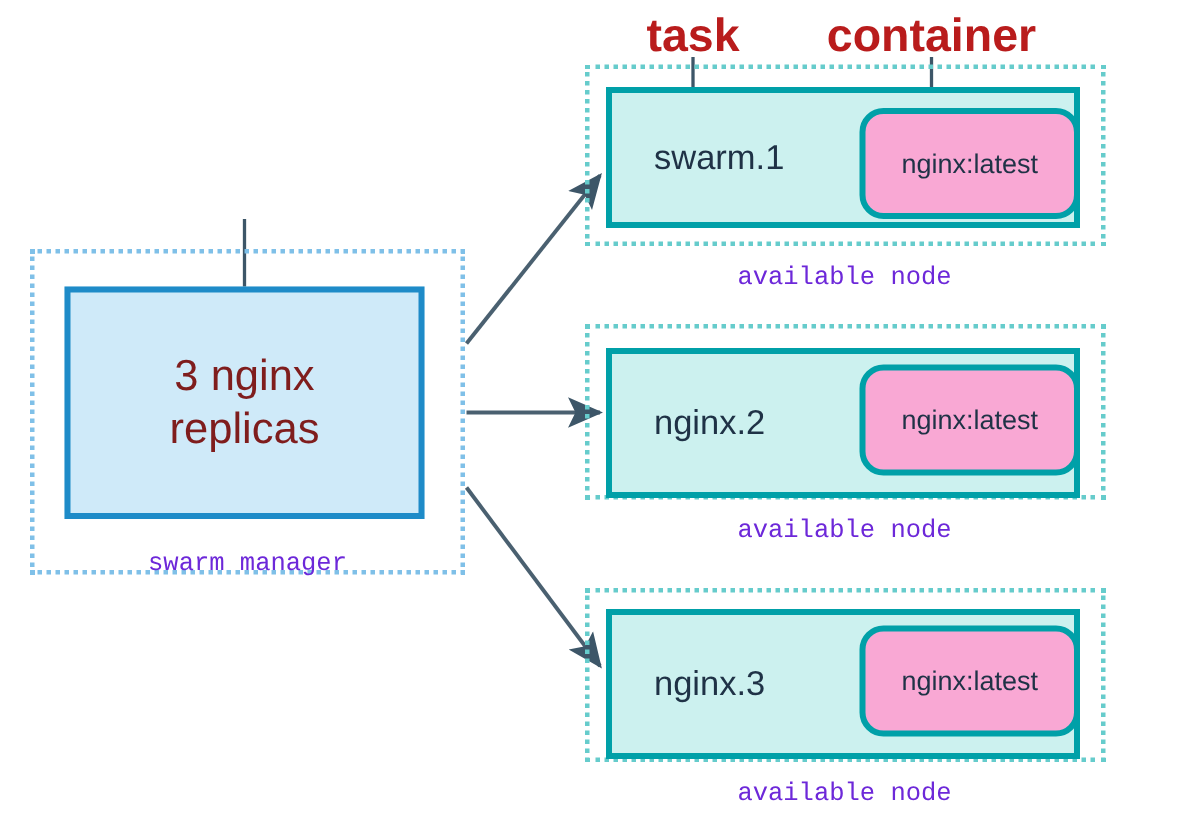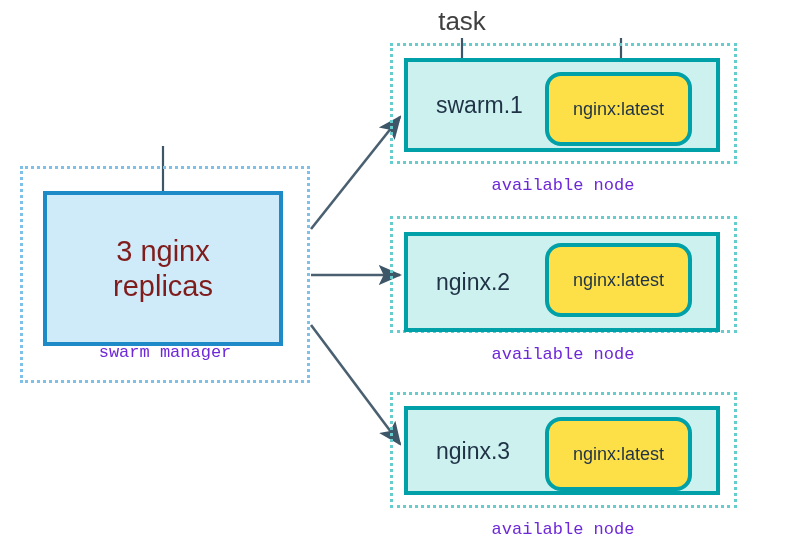--- a/index.html
+++ b/index.html
@@ -22,25 +22,26 @@
     left: 0;
     top: 0;
     width: 800px;
     height: 552px;
     pointer-events: none;
   }
 
   
   .callout-label {
     position: absolute;
-    color: #404040;
-    font-size: 26px;
+    color: #b91c1c;
+    font-size: 31px;
     line-height: 1;
     white-space: nowrap;
     transform: translateX(-50%);
+    font-weight: bold;
   }
   .caption-label {
     position: absolute;
     color: #6d28d9;
     font-size: 17px;
     line-height: 1;
     white-space: nowrap;
     transform: translateX(-50%);
     font-family: Liberation Mono, monospace;
   }
@@ -99,28 +100,28 @@
     left: 28px;
     top: 50%;
     transform: translateY(-50%);
     color: #1f3246;
     font-size: 23px;
     line-height: 1;
     white-space: nowrap;
   }
   .container-box {
     position: absolute;
-    left: 137px;
+    left: 165px;
     top: 10px;
     width: 147px;
     height: 74px;
     box-sizing: border-box;
     border: 4px solid #00a0a8;
     border-radius: 16px;
-    background: #fde047;
+    background: #f9a8d4;
     display: flex;
     align-items: center;
     justify-content: center;
   }
   .container-label {
     color: #1f3246;
     font-size: 18px;
     line-height: 1;
     white-space: nowrap;
   }
@@ -144,48 +145,49 @@
     <line x1="621" y1="38" x2="621" y2="87" stroke="#3d5668" stroke-width="2.2"></line>
 
     <line x1="311" y1="229" x2="400" y2="117" stroke="#4a6070" stroke-width="2.6" marker-end="url(#arrowhead)"></line>
 
     <line x1="311" y1="275" x2="400" y2="275" stroke="#4a6070" stroke-width="2.6" marker-end="url(#arrowhead)"></line>
 
     <line x1="311" y1="325" x2="400" y2="444" stroke="#4a6070" stroke-width="2.6" marker-end="url(#arrowhead)"></line>
   </svg>
 
   <div class="callout-label" style="left:462px; top:8px;">task</div>
+  <div class="callout-label" style="left:621px; top:8px;">container</div>
 
   <div class="manager-outline"></div>
   <div class="service-box">
     <div class="service-box-text">3 nginx
 replicas</div>
   </div>
-  <div class="caption-label" style="left:165px; top:344px;">swarm manager</div>
+  <div class="caption-label" style="left:165px; top:368px;">swarm manager</div>
 
   <div class="node-outline" style="top:43px; height:121px;"></div>
   <div class="task-box" style="top:58px; height:94px;">
     <div class="task-label">swarm.1</div>
     <div class="container-box">
       <div class="container-label">nginx:latest</div>
     </div>
   </div>
   <div class="caption-label" style="left:563px; top:177px;">available node</div>
 
   <div class="node-outline" style="top:216px; height:117px;"></div>
   <div class="task-box" style="top:232px; height:100px;">
     <div class="task-label">nginx.2</div>
     <div class="container-box" style="top:7px;">
       <div class="container-label">nginx:latest</div>
     </div>
   </div>
   <div class="caption-label" style="left:563px; top:346px;">available node</div>
 
   <div class="node-outline" style="top:392px; height:116px;"></div>
-  <div class="task-box" style="top:406px; height:89px;">
+  <div class="task-box" style="top:406px; height:100px;">
     <div class="task-label">nginx.3</div>
     <div class="container-box" style="top:7px;">
       <div class="container-label">nginx:latest</div>
     </div>
   </div>
   <div class="caption-label" style="left:563px; top:521px;">available node</div>
 
 </div>
 
 </body></html>

